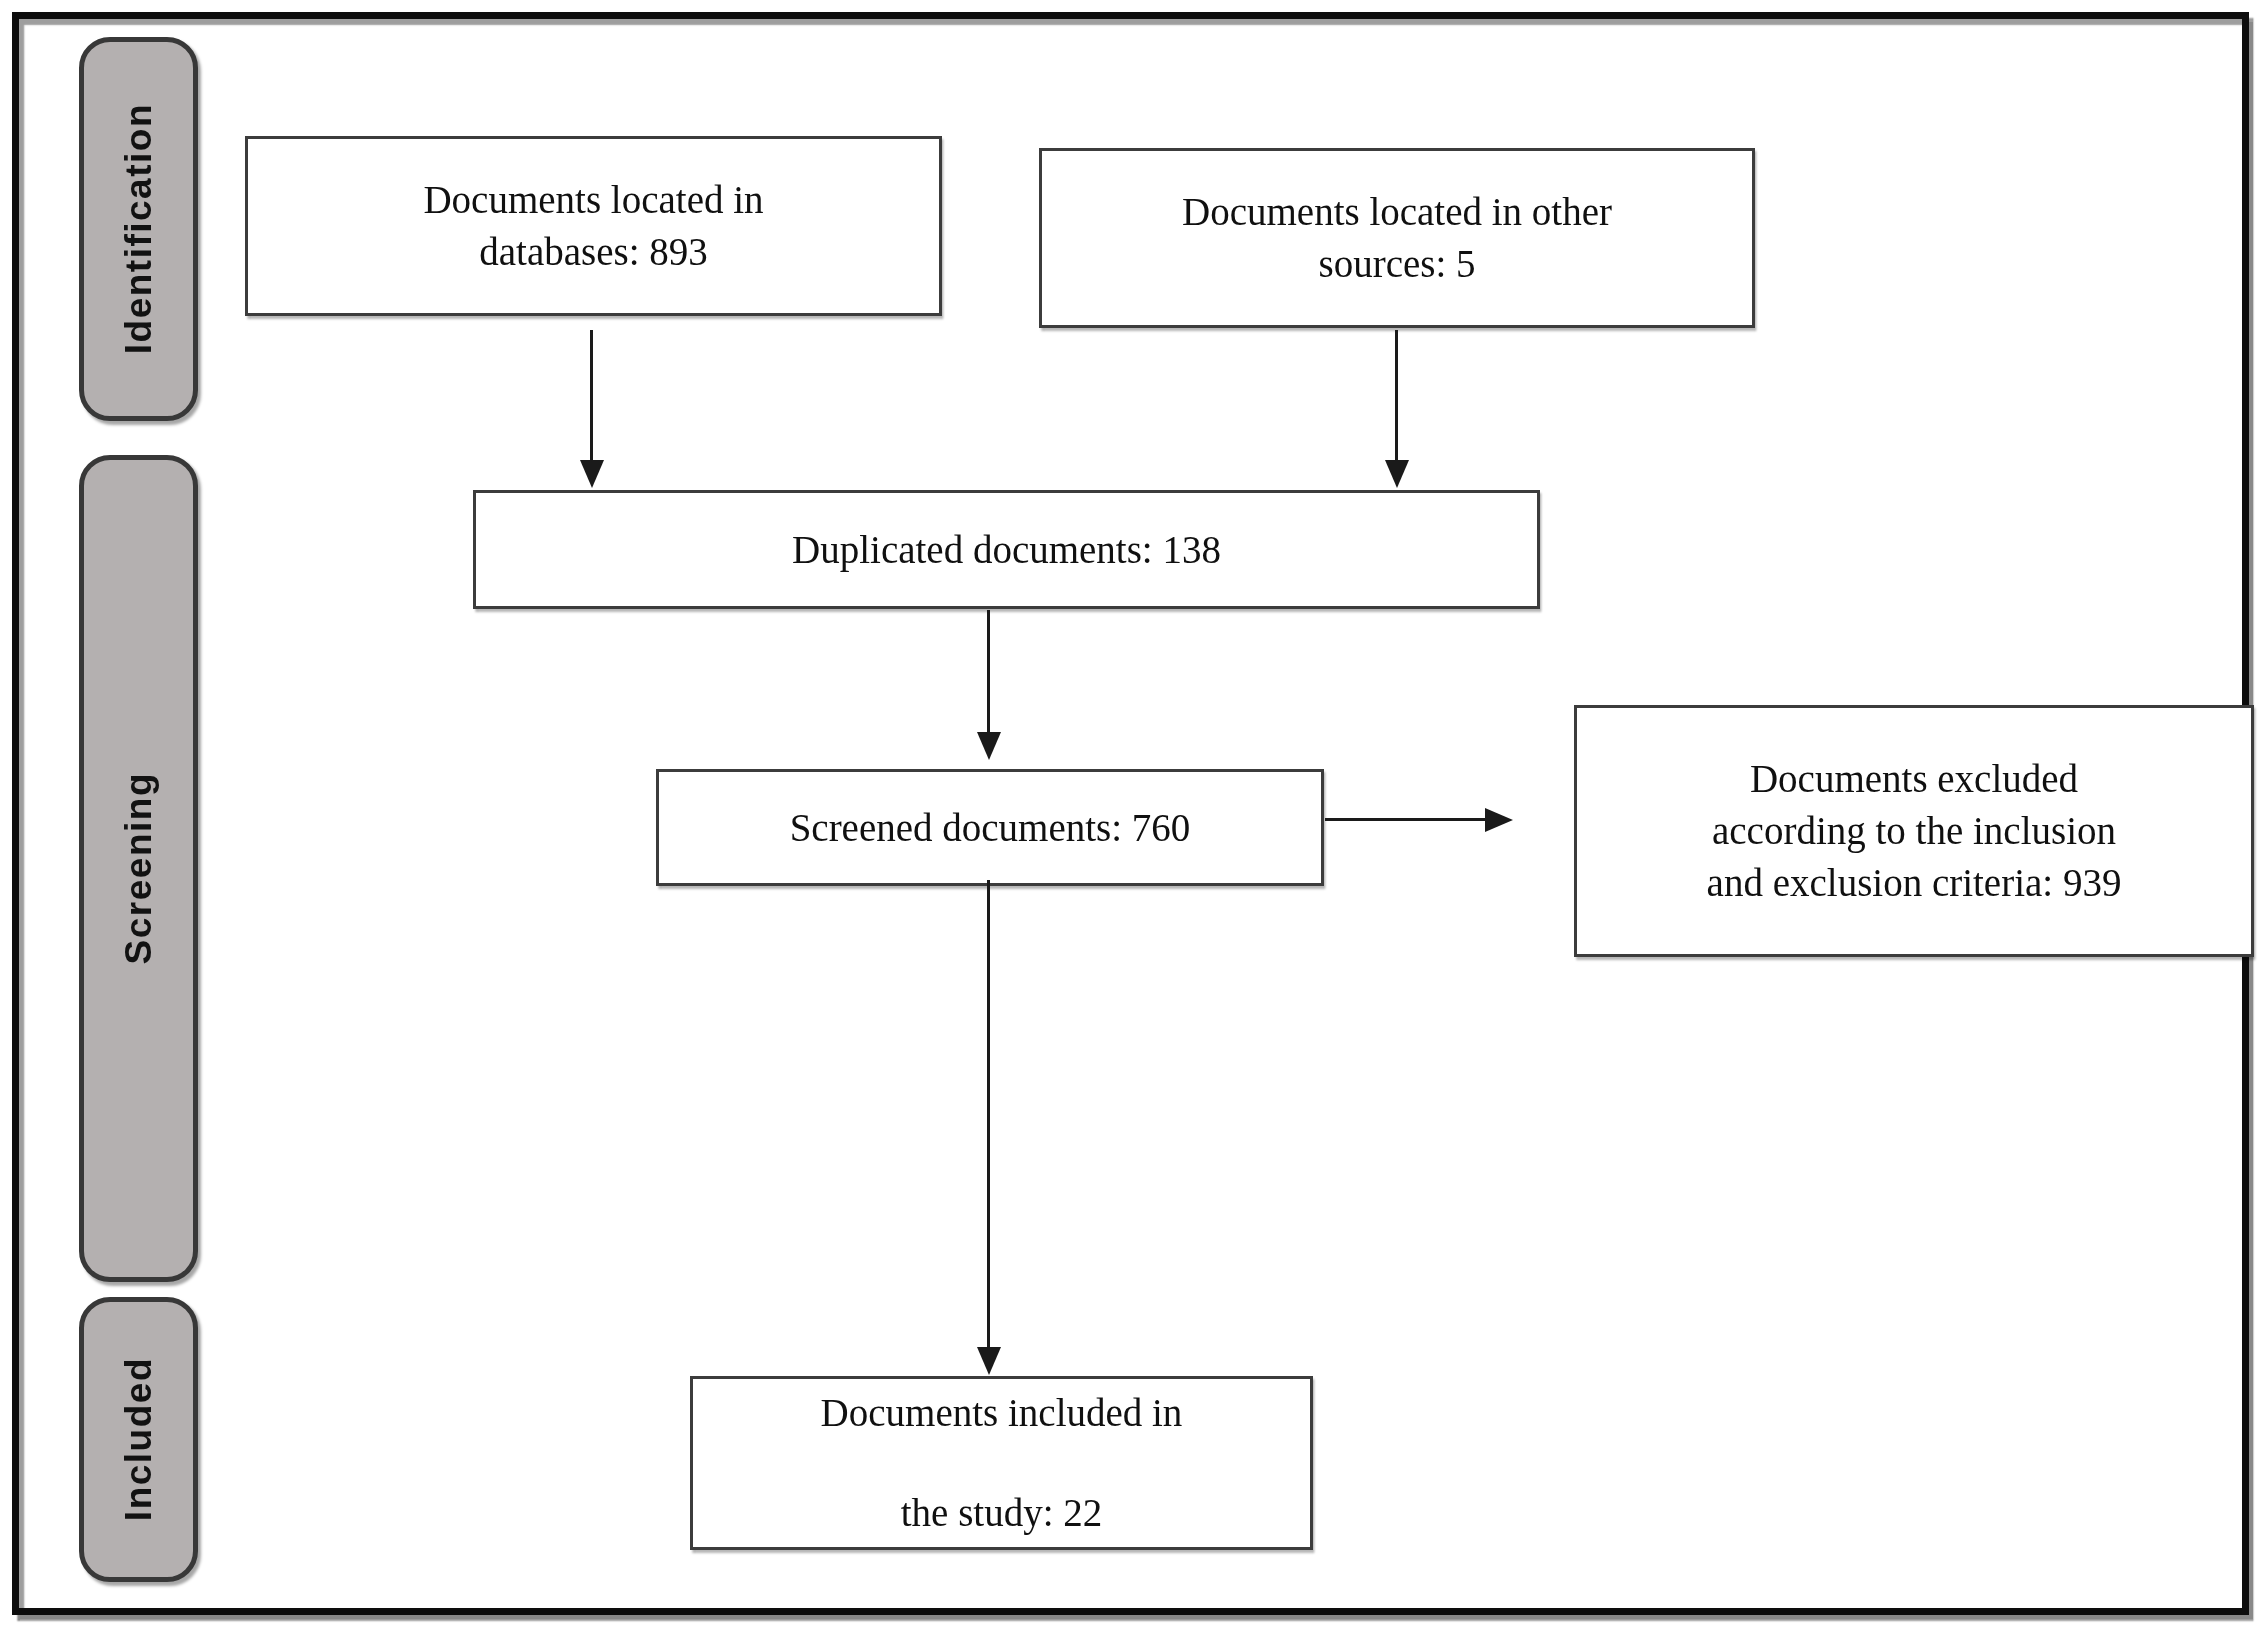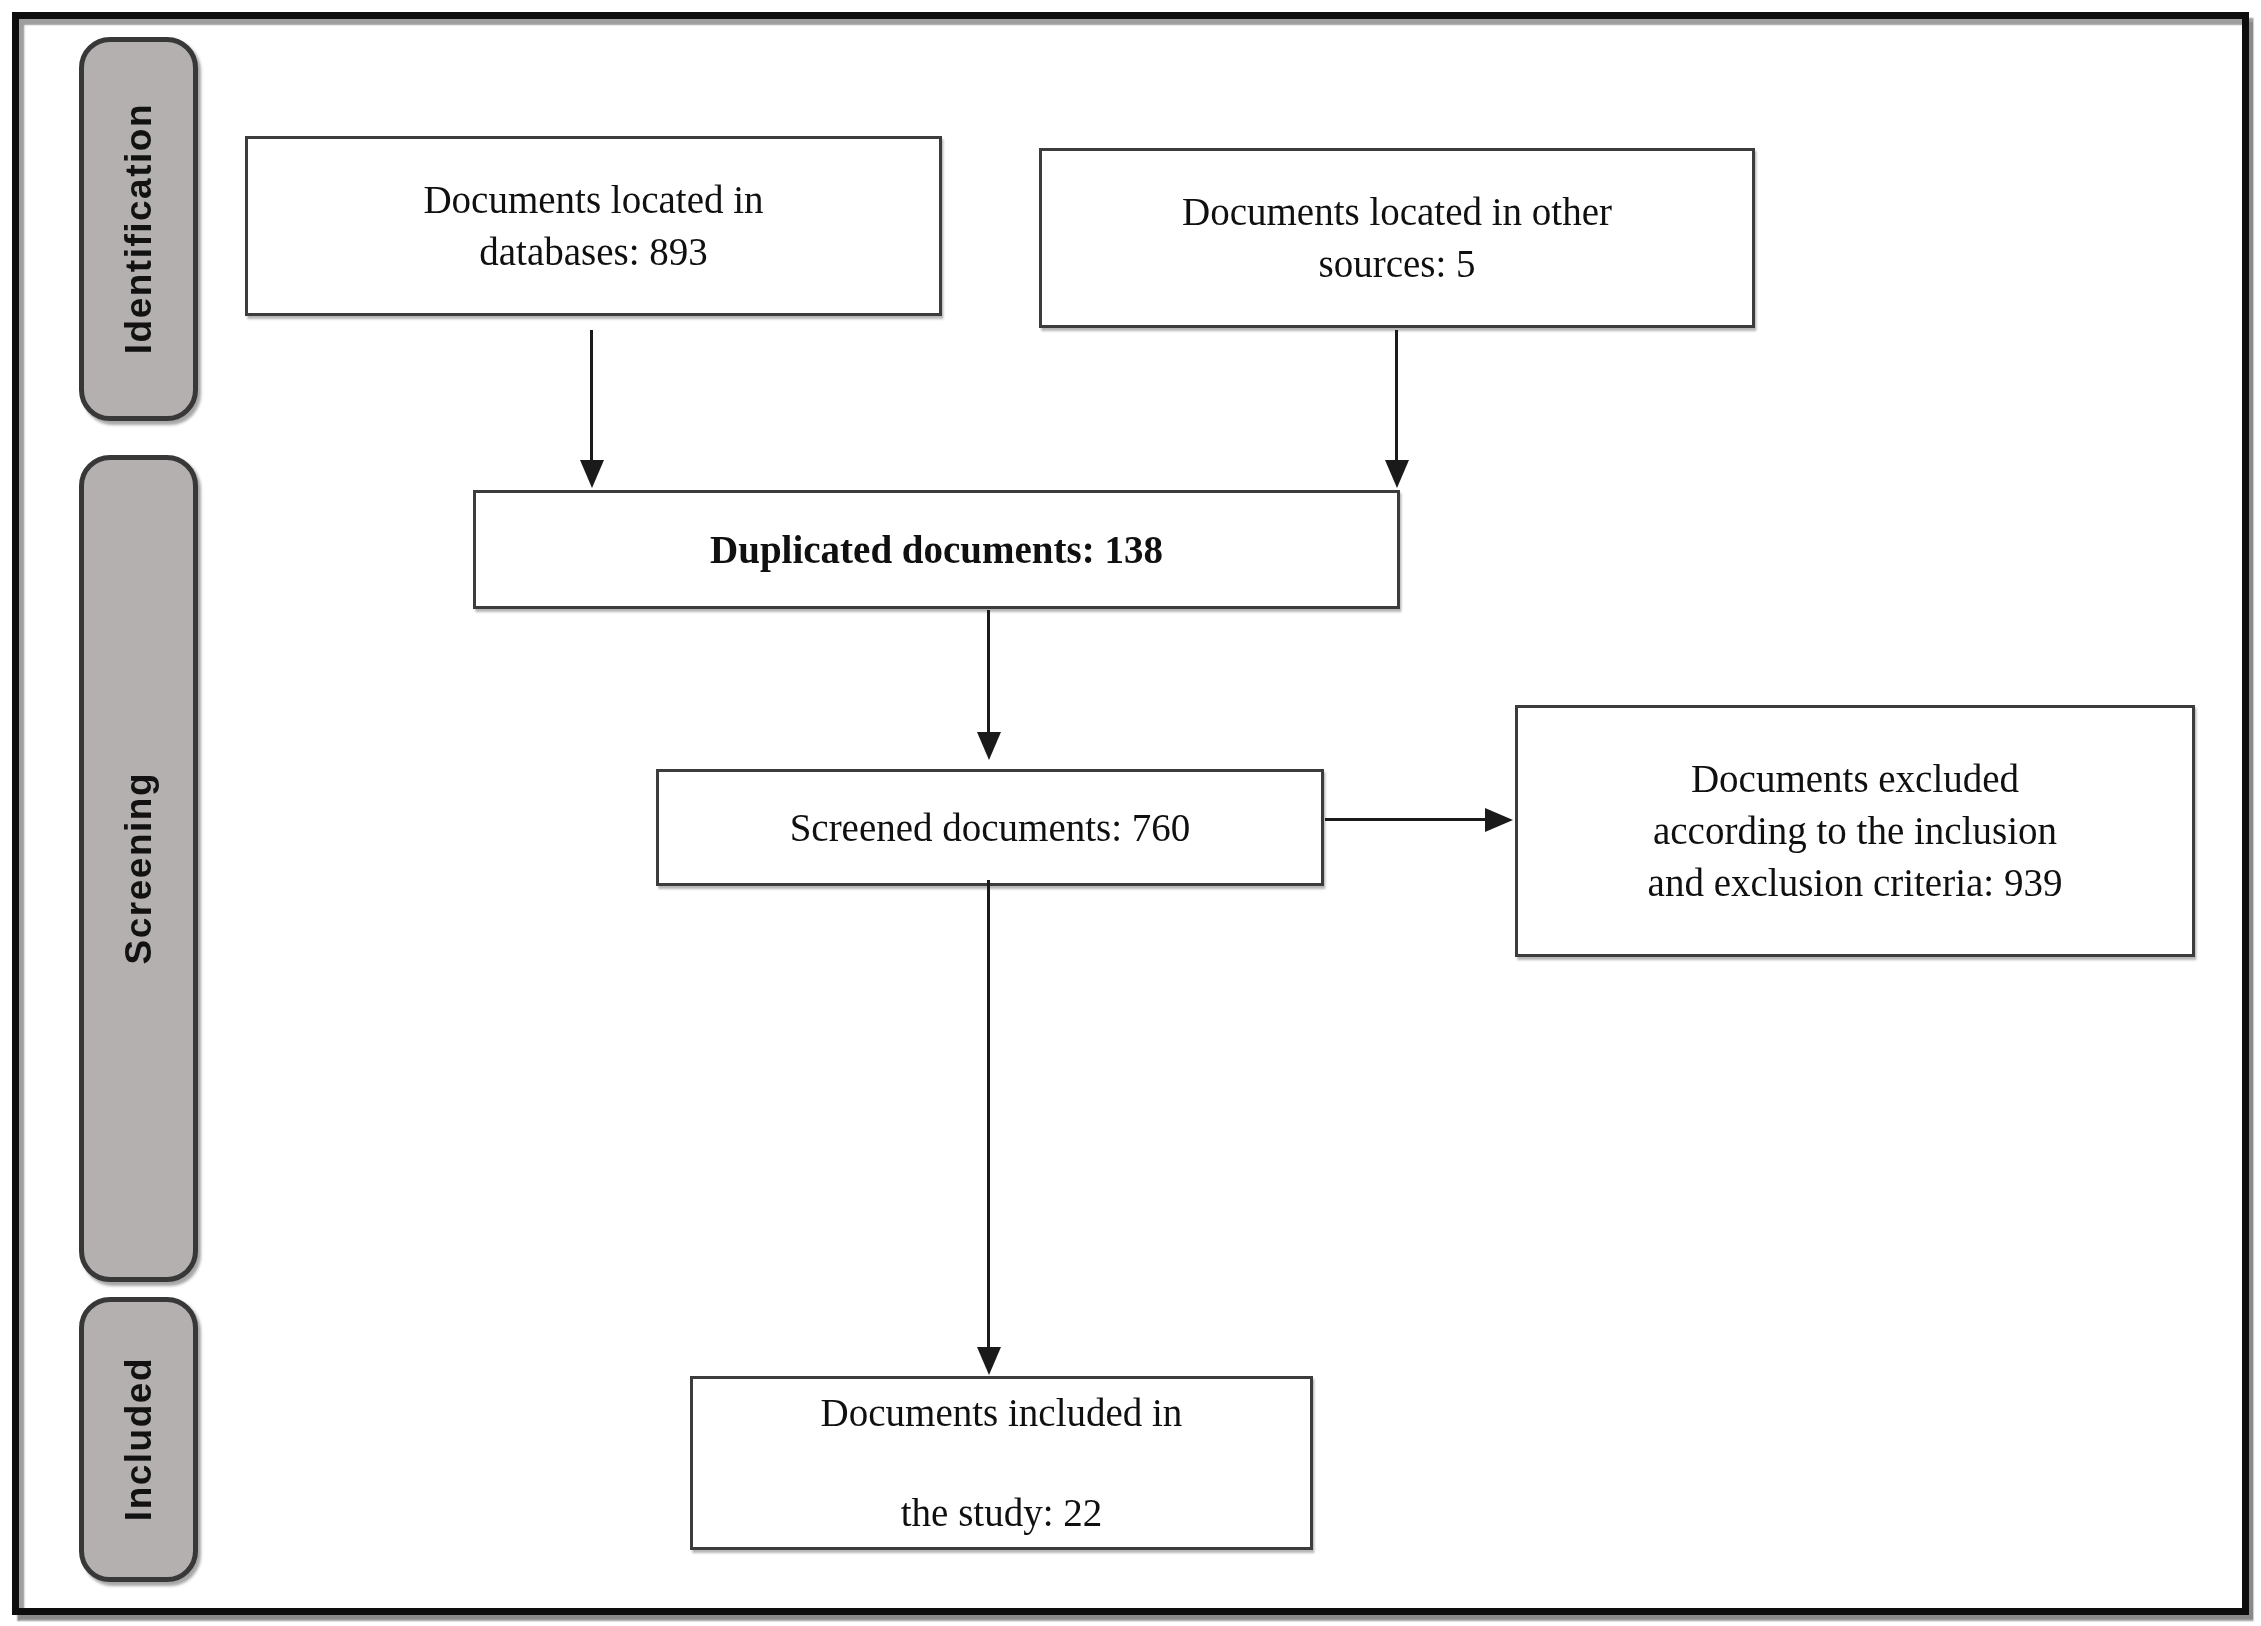--- a/index.html
+++ b/index.html
@@ -65,23 +65,23 @@
     text-align: center;
     color: #101010;
     font-size: 39px;
     line-height: 52px;
     box-shadow: 2.2px 3px 2.2px rgba(0,0,0,0.30);
   }
   .box .line { white-space: nowrap; }
 
   #box-databases     { left: 245px;  top: 136px;  width: 697px;  height: 180px; }
   #box-other-sources { left: 1039px; top: 148px;  width: 716px;  height: 180px; }
-  #box-duplicated    { left: 473px;  top: 490px;  width: 927px; height: 119px; font-weight: bold; }
+  #box-duplicated    { left: 473px;  top: 490px;  width: 1067px; height: 119px; }
   #box-screened      { left: 656px;  top: 761px; width: 668px;  height: 117px; margin-top: 8px; }
-  #box-excluded      { left: 1515px; top: 705px;  width: 680px;  height: 252px; }
+  #box-excluded      { left: 1574px; top: 705px;  width: 680px;  height: 252px; }
   #box-included      { left: 690px;  top: 1376px; width: 623px;  height: 174px; gap: 48px; }
 
   
   .arrow { position: absolute; display: flex; }
   .arrow-down { flex-direction: column; align-items: center; width: 25px; }
   .arrow-down .shaft { flex: 1 1 auto; width: 3px; background: #1a1a1a; }
   .arrow-down .head {
     width: 0; height: 0;
     border-left: 12.6px solid transparent;
     border-right: 12.6px solid transparent;

